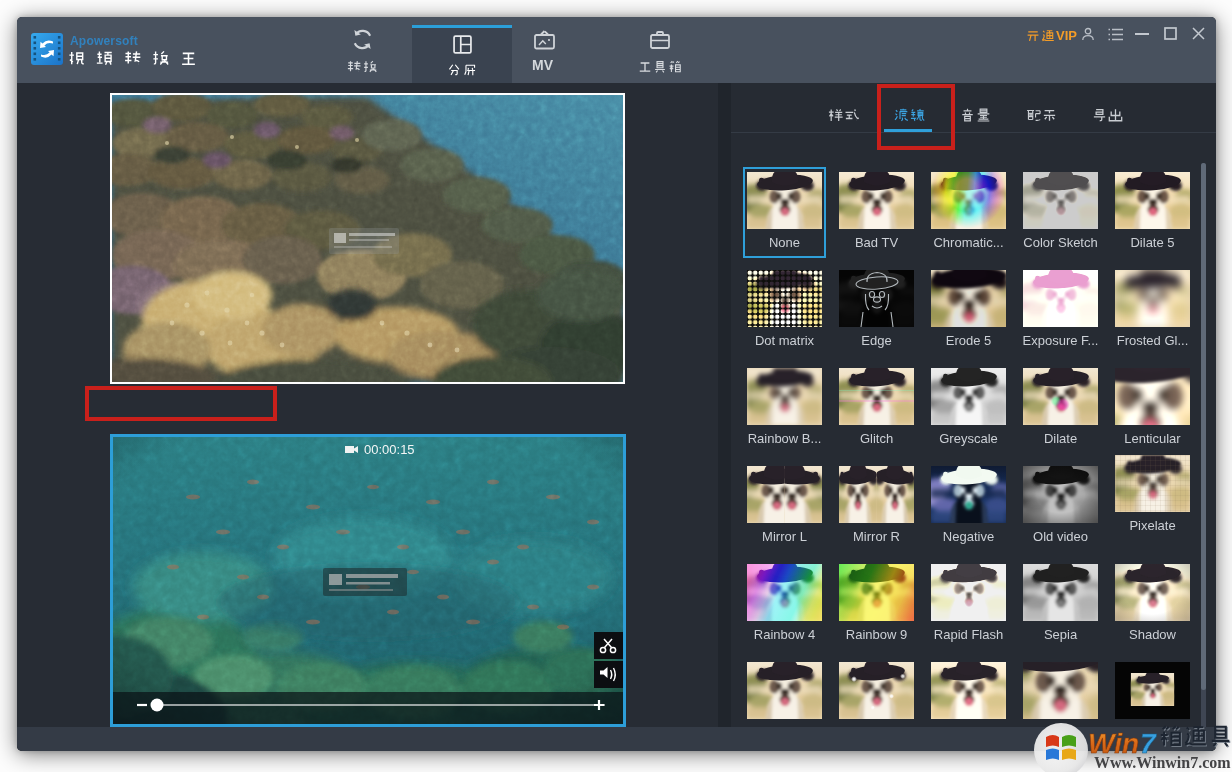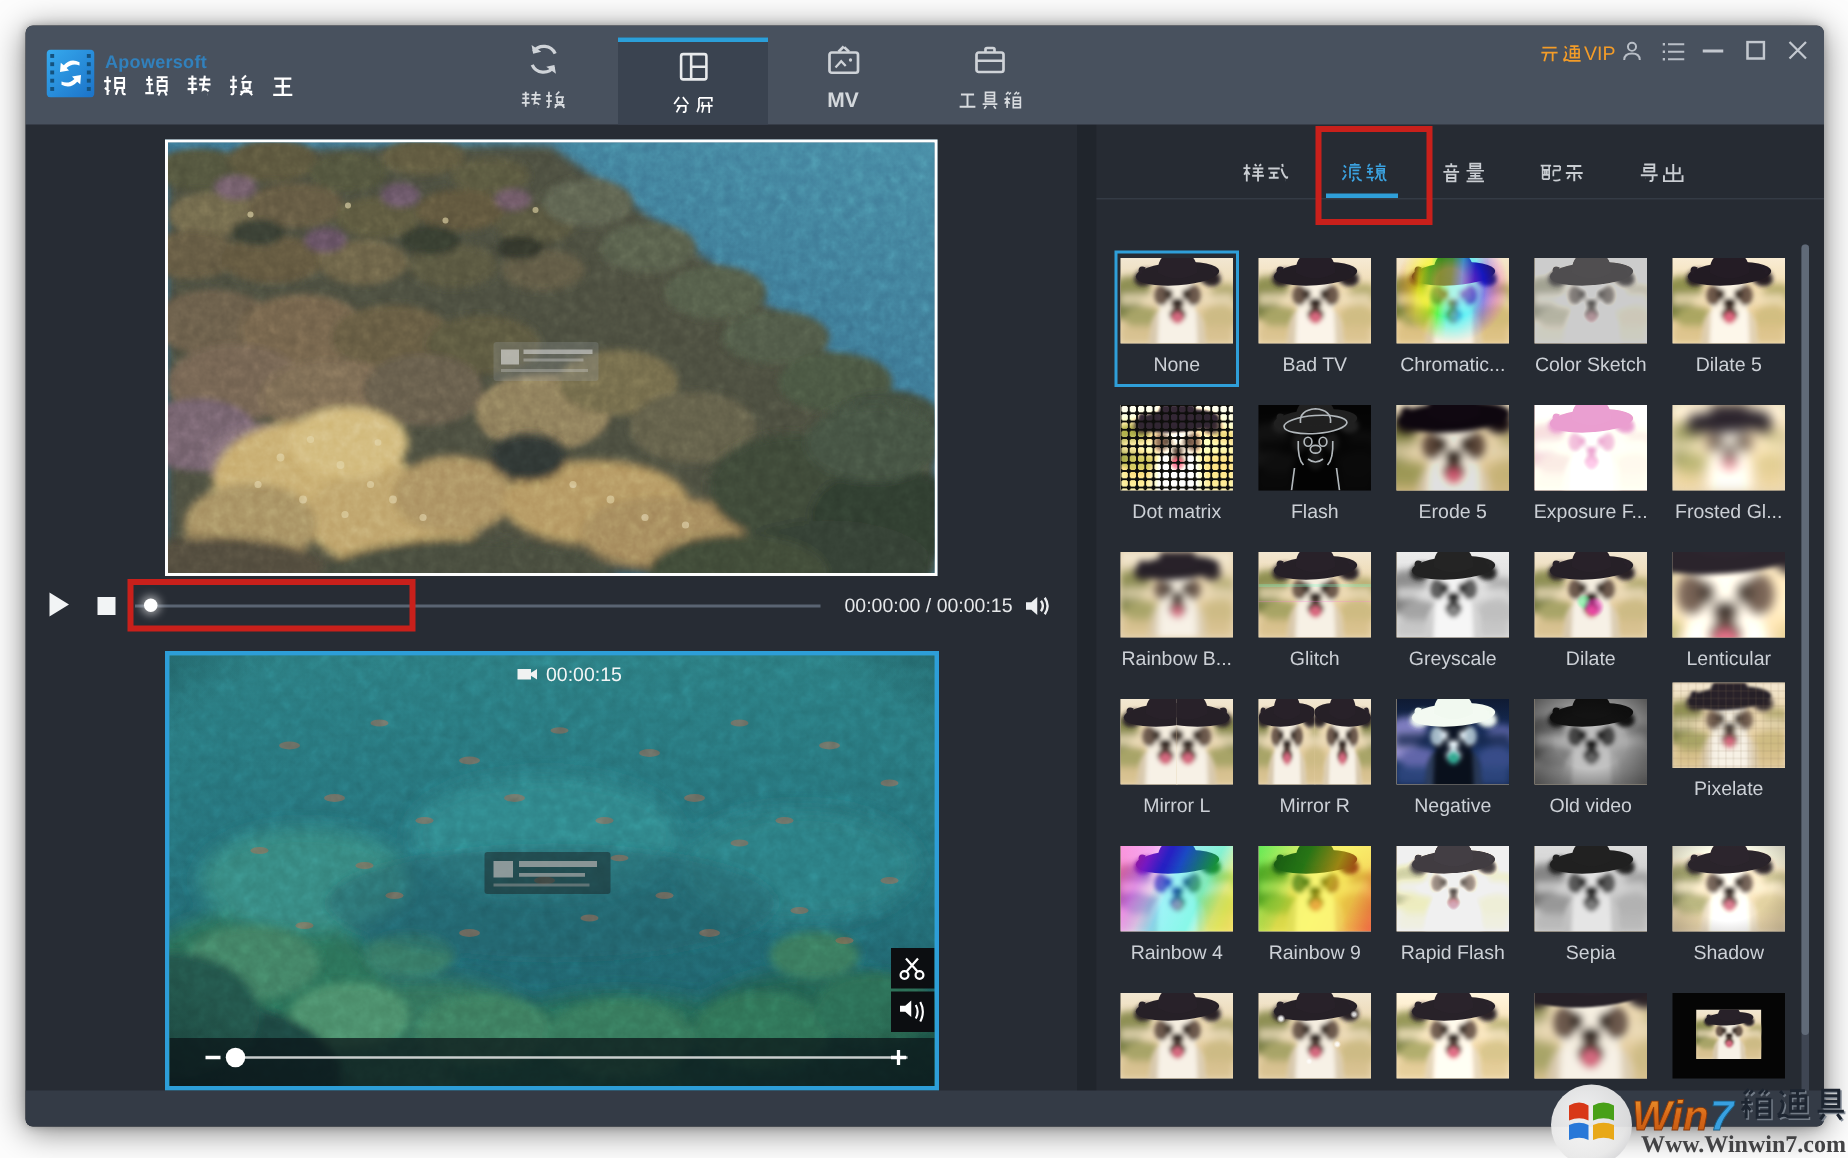--- a/index.html
+++ b/index.html
@@ -256,33 +256,20 @@
       <g opacity=".75">
         <rect x="217" y="133" width="70" height="26" rx="2" fill="#9aa0a2" opacity=".35"></rect>
         <rect x="222" y="138" width="12" height="10" fill="#e8e8e8" opacity=".8"></rect>
         <rect x="237" y="138" width="46" height="3" fill="#dcdcdc" opacity=".8"></rect>
         <rect x="237" y="144" width="40" height="2" fill="#cccccc" opacity=".6"></rect>
         <rect x="222" y="151" width="58" height="2" fill="#c8c8c8" opacity=".5"></rect>
       </g>
     </svg>
   </div>
 
-  <div class="abs" style="left:0;top:368px;width:701px;height:44px">
-    <svg class="abs" style="left:15px;top:9px" width="15" height="18" viewBox="0 0 15 18">
-        <path d="M1 1 L14 9 L1 17 Z" fill="#f2f4f5"></path>
-      </svg>
-    <div class="abs" style="left:48px;top:13px;width:12px;height:12px;background:#f2f4f5"></div>
-    <div class="abs" style="left:73px;top:18px;width:457px;height:2px;background:#5a6472"></div>
-    <div class="abs" style="left:79px;top:14px;width:9px;height:9px;border-radius:50%;background:#fff;box-shadow:0 0 6px 2px rgba(255,255,255,.55)"></div>
-    <div class="abs" style="left:546px;top:11px;color:#e6e8ea;font-size:13px">00:00:00 / 00:00:15</div>
-    <svg class="abs" style="left:666px;top:11px" width="17" height="16" viewBox="0 0 17 16">
-        <path d="M1 5.5 H4.5 L8.5 2 V14 L4.5 10.5 H1 Z" fill="#eceef0"></path>
-        <path d="M11 4.5 Q13.5 8 11 11.5 M13.5 2.5 Q17.3 8 13.5 13.5" fill="none" stroke="#eceef0" stroke-width="1.6"></path>
-      </svg>
-  </div>
 
   <div class="abs" style="left:93px;top:417px;width:510px;height:287px;border:3px solid #2d9ed8;background:#2a7a7e">
     <svg width="510" height="287" viewBox="0 0 510 287">
       <defs>
         <linearGradient id="water2" x1="0" y1="0" x2="0" y2="1">
             <stop offset="0" stop-color="#2a797e"></stop>
             <stop offset=".5" stop-color="#236c75"></stop>
             <stop offset="1" stop-color="#1b5761"></stop>
           </linearGradient>
         <filter id="tex2" x="0" y="0" width="100%" height="100%">
@@ -553,21 +540,21 @@
       </div>
   <div class="cell" style="left:822px;top:253px">
         <div class="thumb" style="width:75px;height:57px;background:#020202">
           <svg width="75" height="57" viewBox="0 0 75 57" style="position:absolute;filter:invert(1) grayscale(1) brightness(1);opacity:.14">
             <use href="#dogpic"></use>
           </svg>
           <svg width="75" height="57" viewBox="0 0 75 57" style="position:absolute;filter:blur(.4px)">
             <use href="#dogline"></use>
           </svg>
         </div>
-        <div class="clabel">Flash</div>
+        <div class="clabel">Edge</div>
       </div>
   <div class="cell" style="left:914px;top:253px">
         <div class="thumb" style="width:75px;height:57px">
           <svg width="75" height="57" viewBox="0 0 75 57" style="filter:blur(1.3px) contrast(1.25) brightness(.88);transform:scale(1.35);transform-origin:50% 32%">
             <use href="#dogpic"></use>
           </svg>
         </div>
         <div class="clabel">Erode 5</div>
       </div>
   <div class="cell" style="left:1006px;top:253px">
@@ -828,21 +815,21 @@
             <path d="M10.2 3.2 V20.8 M10.2 12 H20.8"></path>
           </g>
         </svg>
       <div style="margin-top:0px"><span class="hz" style="width:14px;height:14px;margin-right:2px"><svg width="14" height="14">
               <use href="#g-fen"></use>
             </svg></span><span class="hz" style="width:14px;height:14px"><svg width="14" height="14">
               <use href="#g-ping"></use>
             </svg></span></div>
     </div>
 
-    <div class="abs" style="left:515px;top:0;width:60px;height:70px;text-align:center;color:#d8dbdf">
+    <div class="abs" style="left:515px;top:0;width:60px;height:70px;color:#d8dbdf">
       <svg style="margin-top:11px" width="25" height="24" viewBox="0 0 25 24">
           <g fill="none" stroke="#cfd3d8" stroke-width="1.8">
             <rect x="3" y="7" width="19" height="13.5" rx="1.5"></rect>
             <path d="M9 6.5 L12.5 3 M16 6.5 L12.8 3.4"></path>
             <path d="M7 17 L10.8 12.8 L13.8 16" stroke-width="1.5"></path>
             <circle cx="17" cy="12" r="1.1" fill="#cfd3d8" stroke="none"></circle>
           </g>
         </svg>
       <div style="margin-top:1px;font-size:14px;font-weight:bold;color:#d4d8dc">MV</div>
     </div>
@@ -857,21 +844,21 @@
         </svg>
       <div style="margin-top:1px"><span class="hz" style="width:14px;height:14px;margin-right:1px"><svg width="14" height="14">
               <use href="#g-gong"></use>
             </svg></span><span class="hz" style="width:14px;height:14px;margin-right:1px"><svg width="14" height="14">
               <use href="#g-ju"></use>
             </svg></span><span class="hz" style="width:14px;height:14px"><svg width="14" height="14">
               <use href="#g-xiang"></use>
             </svg></span></div>
     </div>
 
-    <div class="abs" style="left:1009px;top:10px;color:#f39c28;font-weight:normal;font-size:13px"><span class="hz" style="width:14px;height:14px;margin-right:1px"><svg width="14" height="14">
+    <div class="abs" style="left:1009px;top:10px;color:#f39c28;font-weight:bold;font-size:13px"><span class="hz" style="width:14px;height:14px;margin-right:1px"><svg width="14" height="14">
             <use href="#g-kai"></use>
           </svg></span><span class="hz" style="width:14px;height:14px;margin-right:1px"><svg width="14" height="14">
             <use href="#g-tong"></use>
           </svg></span><span style="vertical-align:middle">VIP</span></div>
     <svg class="abs" style="left:1064px;top:10px" width="14" height="14" viewBox="0 0 14 14">
         <g fill="none" stroke="#b9bfc7" stroke-width="1.3">
           <circle cx="7" cy="4.2" r="2.7"></circle>
           <path d="M1.8 13 Q1.8 8.6 7 8.6 Q12.2 8.6 12.2 13"></path>
         </g>
       </svg>

